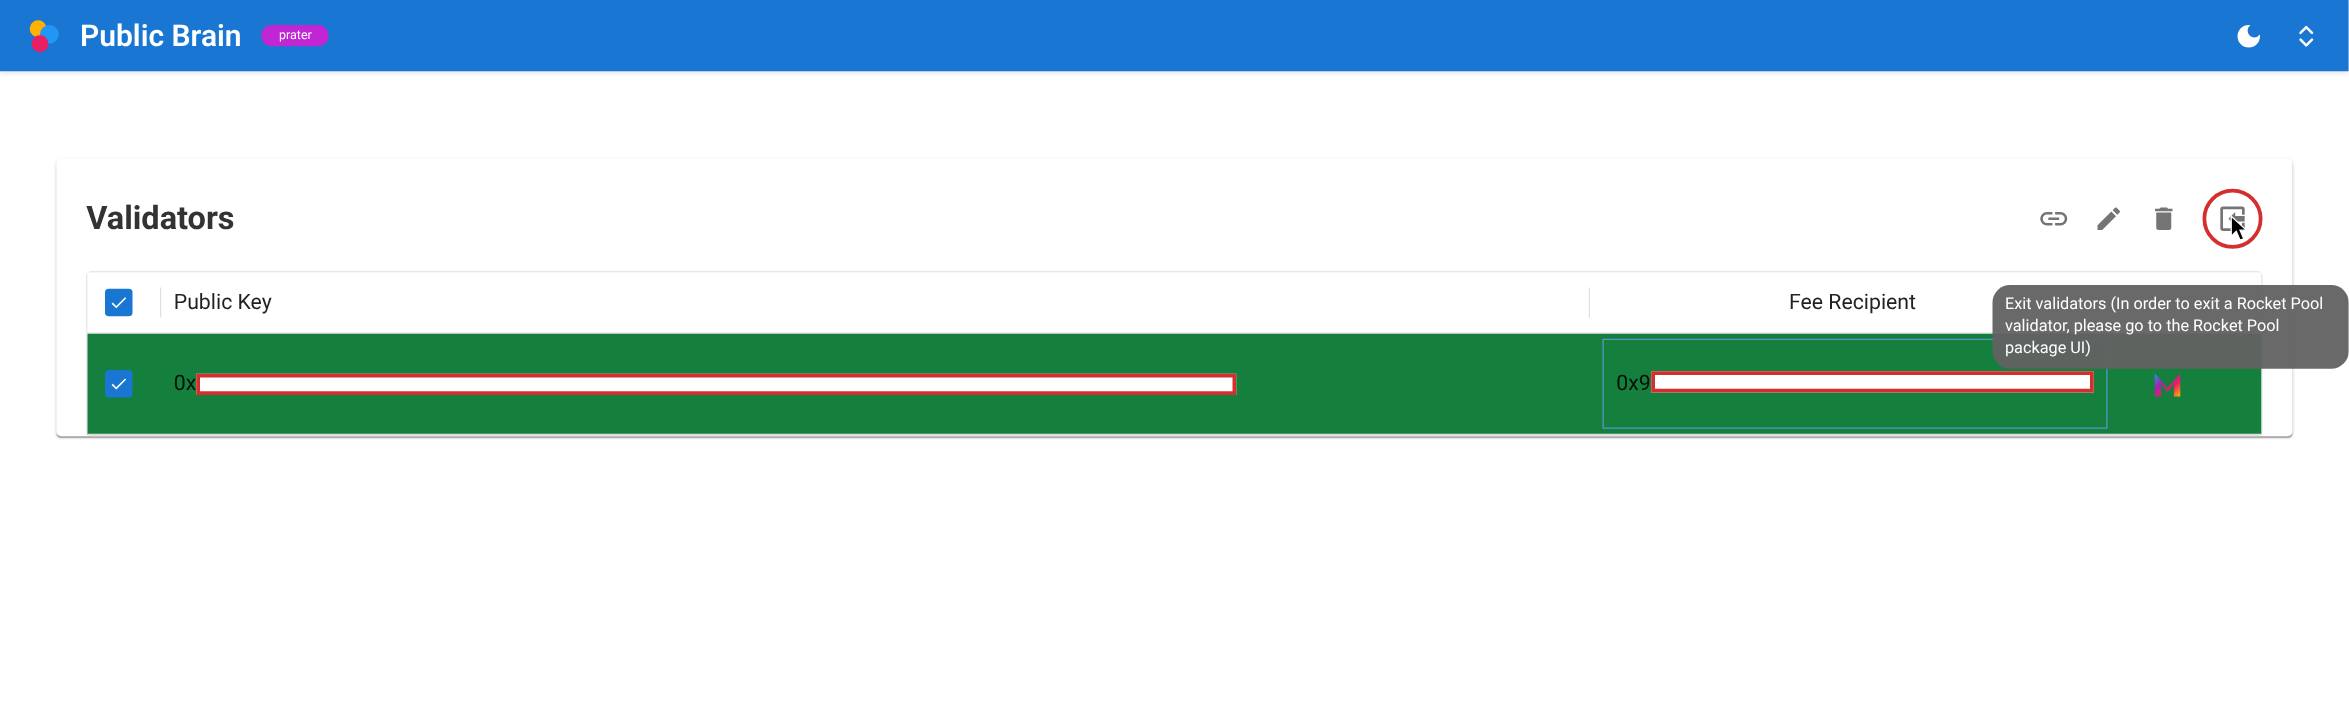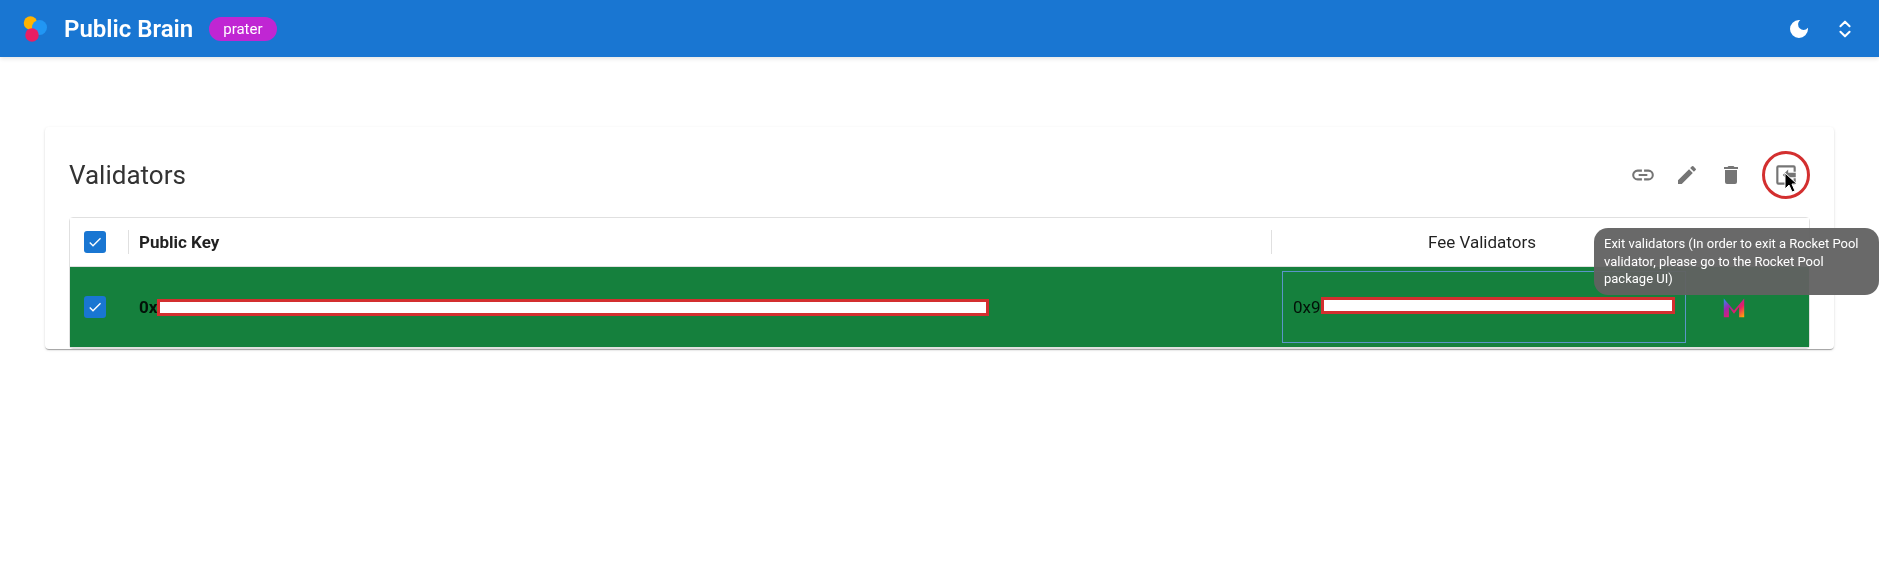--- a/index.html
+++ b/index.html
@@ -37,21 +37,21 @@
       color: #fff;
       font-size: 24px;
       font-weight: 600;
       margin-right: 16px;
     }
     .chip {
       background: #c026d3;
       color: #fff;
       padding: 3px 14px;
       border-radius: 14px;
-      font-size: 15px;
+      font-size: 10px;
       font-weight: 400;
     }
     .appbar-spacer {
       flex: 1;
     }
     .appbar-icon {
       color: #fff;
       width: 28px;
       height: 28px;
       margin-left: 18px;
@@ -69,21 +69,21 @@
       box-shadow: 0 2px 1px -1px rgba(0,0,0,0.2), 0 1px 1px 0 rgba(0,0,0,0.14), 0 1px 3px 0 rgba(0,0,0,0.12);
       padding: 24px 24px 0 24px;
     }
     .card-header {
       display: flex;
       align-items: center;
       margin-bottom: 18px;
     }
     .card-title {
       font-size: 26px;
-      font-weight: 400;
+      font-weight: 700;
       color: #333;
       flex: 1;
     }
     .toolbar-icons {
       display: flex;
       align-items: center;
       gap: 18px;
     }
     .toolbar-icon {
       width: 26px;
@@ -148,21 +148,20 @@
       height: 24px;
       background: #e0e0e0;
       margin-right: 10px;
     }
     .col-pubkey {
       flex: 0 0 1132px;
       font-size: 17px;
       color: rgba(0,0,0,0.87);
       display: flex;
       align-items: center;
-      font-weight: bold;
     }
     .col-fee {
       flex: 0 0 400px;
       font-size: 17px;
       color: rgba(0,0,0,0.87);
       text-align: center;
       display: flex;
       align-items: center;
       justify-content: center;
     }
@@ -285,21 +284,21 @@
                 <path d="M9 16.17 4.83 12l-1.42 1.41L9 19 21 7l-1.41-1.41z"></path>
               </svg>
           </div>
         </div>
         <div class="divider"></div>
         <div class="col-pubkey">
           <span class="hdr-text">Public Key</span>
         </div>
         <div class="divider"></div>
         <div class="col-fee">
-          <span class="hdr-text">Fee Validators</span>
+          <span class="hdr-text">Fee Recipient</span>
         </div>
         <div class="col-tag"></div>
       </div>
 
       <div class="table-row">
         <div class="checkbox-cell">
           <div class="checkbox">
             <svg viewBox="0 0 24 24">
                 <path d="M9 16.17 4.83 12l-1.42 1.41L9 19 21 7l-1.41-1.41z"></path>
               </svg>

